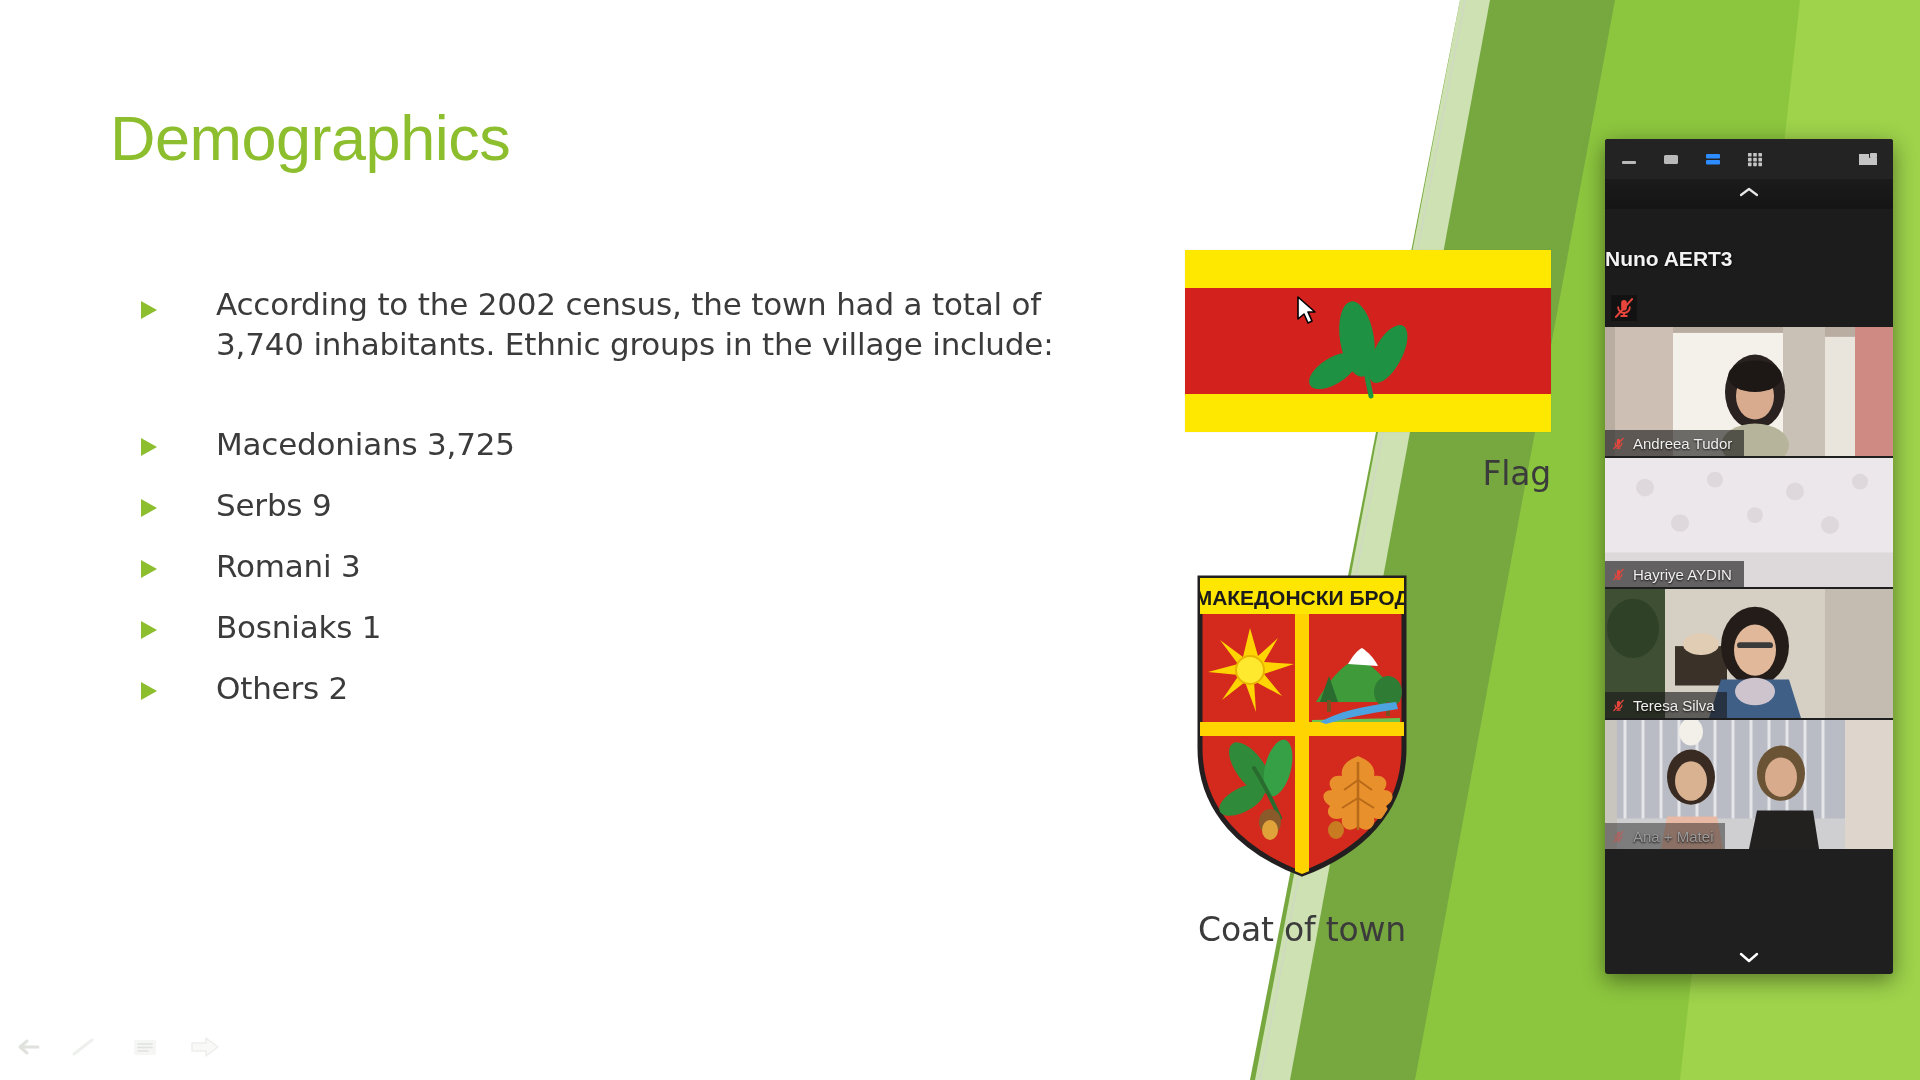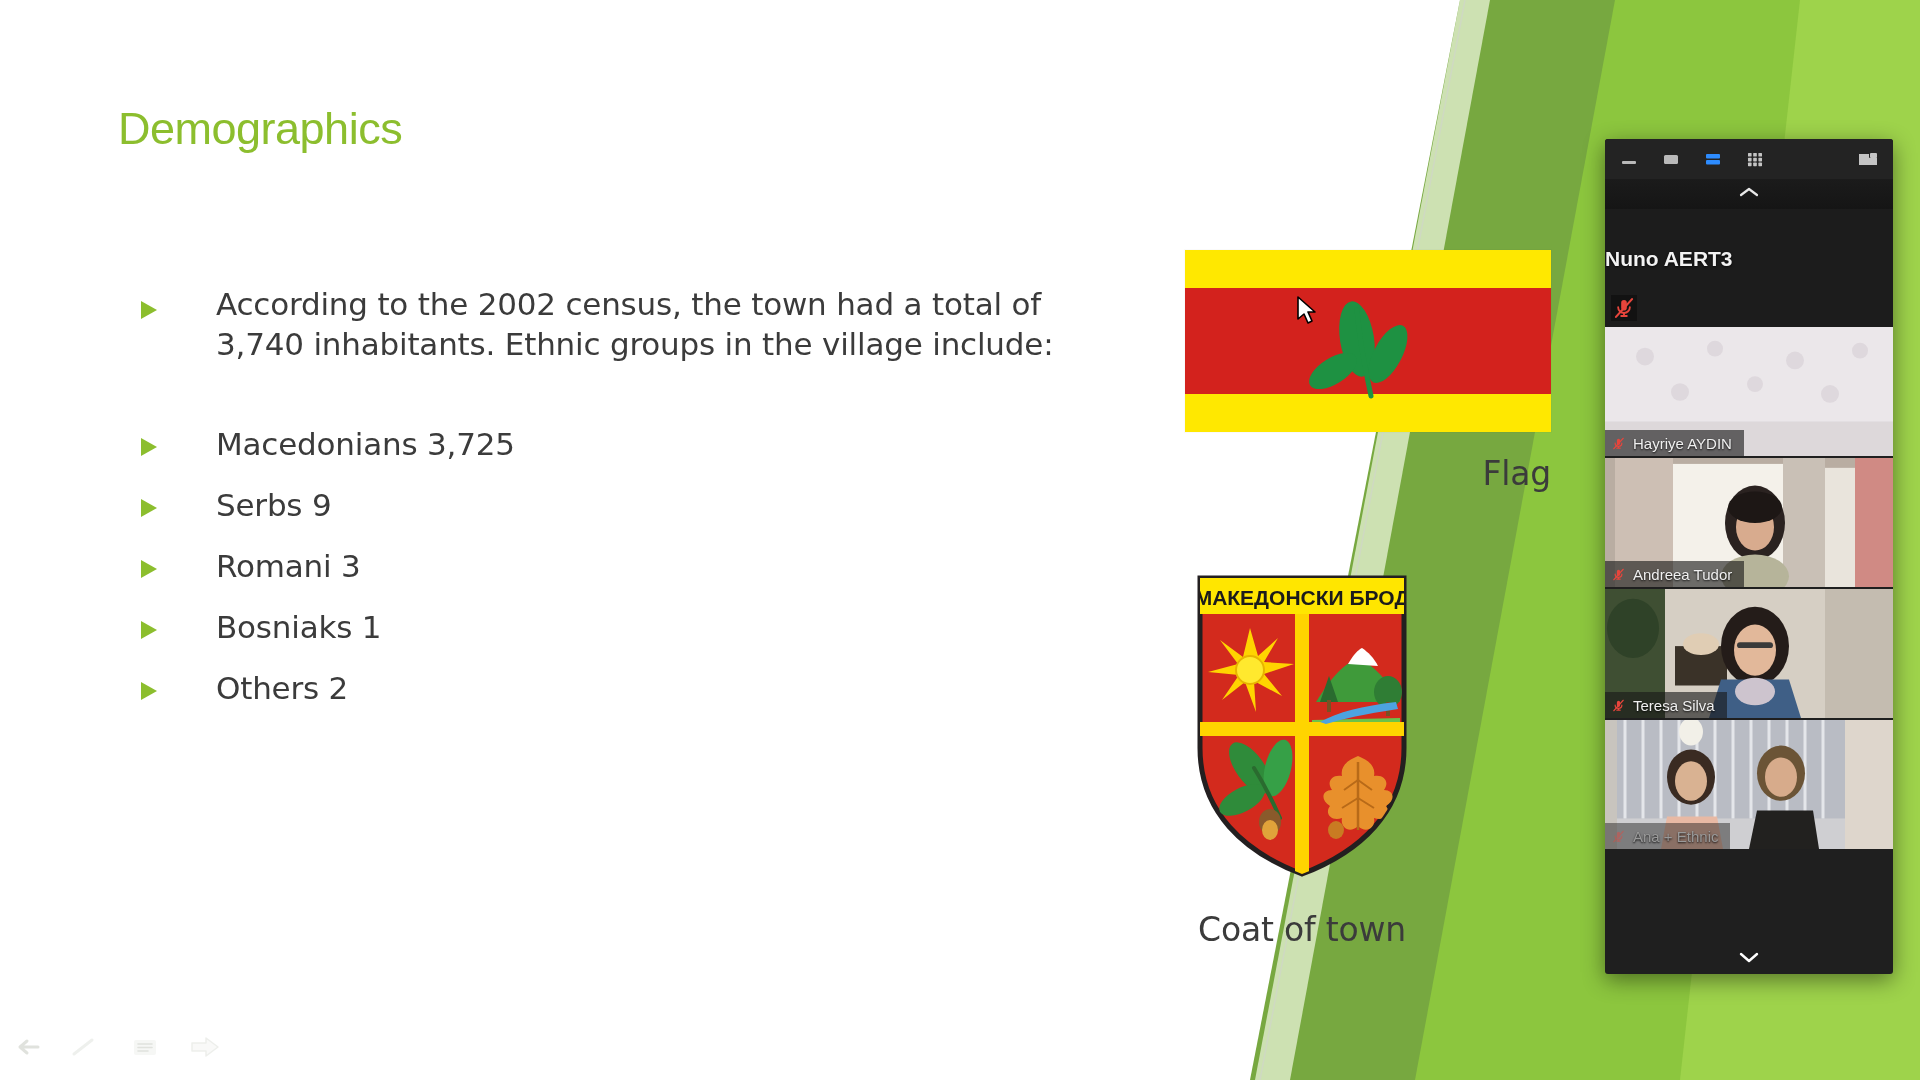--- a/index.html
+++ b/index.html
@@ -7,22 +7,22 @@
   body { font-family:"Liberation Sans", sans-serif; }
 
   .stage { position:relative; width:1920px; height:1080px; background:#ffffff; overflow:hidden; }
 
   
   .deco { position:absolute; top:0; right:0; width:760px; height:1080px; overflow:hidden; pointer-events:none; }
   .deco svg { display:block; width:760px; height:1080px; }
 
   
   .slide-title {
-    position:absolute; left:118px; top:105px;
-    font-size:45px; line-height:1.05; font-weight:400;
+    position:absolute; left:110px; top:105px;
+    font-size:63px; line-height:1.05; font-weight:400;
     color:#8CBE2E; letter-spacing:-0.5px;
     font-family:"Liberation Sans", sans-serif;
   }
 
   
   .body-area { position:absolute; left:138px; top:285px; width:950px; }
   .bullet-row { display:flex; align-items:flex-start; }
   .bullet-mark {
     flex:0 0 auto; width:26px; margin-top:14px; margin-right:16px;
   }
@@ -352,20 +352,49 @@
           <path d="M4.6 20.2 L19.4 3.8" stroke="#e8453c" stroke-width="2" stroke-linecap="round"></path>
         </svg>
       </span>
     </div>
 
     <div class="vp-tiles">
 
       <div class="tile">
         <span class="feed">
           <svg width="100%" height="100%" viewBox="0 0 288 131" preserveAspectRatio="none">
+            <rect width="288" height="131" fill="#cfc7bd"></rect>
+            <rect x="0" y="0" width="288" height="131" fill="#b9ada2"></rect>
+            <rect x="10" y="0" width="58" height="131" fill="#cdbfb4"></rect>
+            <rect x="68" y="6" width="110" height="125" fill="#f4f1ea"></rect>
+            <rect x="178" y="0" width="42" height="131" fill="#c9c0b6"></rect>
+            <rect x="220" y="10" width="30" height="121" fill="#e9e4dc"></rect>
+            <rect x="250" y="0" width="38" height="131" fill="#d08a84"></rect>
+            <ellipse cx="150" cy="66" rx="30" ry="38" fill="#2a2220"></ellipse>
+            <ellipse cx="150" cy="70" rx="19" ry="24" fill="#d8ab8e"></ellipse>
+            <ellipse cx="150" cy="50" rx="27" ry="16" fill="#1d1715"></ellipse>
+            <ellipse cx="150" cy="120" rx="34" ry="22" fill="#b6b49a"></ellipse>
+          </svg>
+        </span>
+        <span class="label">
+          <span>
+            <svg class="mute-ic" width="15" height="17" viewBox="0 0 24 24">
+              <path d="M12 4.5 a2.6 2.6 0 0 1 2.6 2.6 v4.6 a2.6 2.6 0 0 1 -5.2 0 V7.1 A2.6 2.6 0 0 1 12 4.5 Z" fill="#e8453c"></path>
+              <path d="M6.6 11.2 a5.4 5.4 0 0 0 10.8 0" stroke="#e8453c" stroke-width="1.9" fill="none" stroke-linecap="round"></path>
+              <path d="M12 16.6 V19.4 M9.4 19.4 H14.6" stroke="#e8453c" stroke-width="1.9" stroke-linecap="round"></path>
+              <path d="M4.6 20.2 L19.4 3.8" stroke="#e8453c" stroke-width="2.2" stroke-linecap="round"></path>
+            </svg>
+          </span>
+          <span>Andreea Tudor</span>
+        </span>
+      </div>
+
+      <div class="tile">
+        <span class="feed">
+          <svg width="100%" height="100%" viewBox="0 0 288 131" preserveAspectRatio="none">
             <rect width="288" height="131" fill="#e6e2e6"></rect>
             <rect y="0" width="288" height="96" fill="#ebe7ea"></rect>
             <rect y="96" width="288" height="35" fill="#ddd8da"></rect>
             <g fill="#ded8dd">
               <circle cx="40" cy="30" r="9"></circle>
                 <circle cx="110" cy="22" r="8"></circle>
                 <circle cx="190" cy="34" r="9"></circle>
               <circle cx="255" cy="24" r="8"></circle>
                 <circle cx="75" cy="66" r="9"></circle>
                 <circle cx="150" cy="58" r="8"></circle>
@@ -376,49 +405,20 @@
         <span class="label">
           <span>
             <svg class="mute-ic" width="15" height="17" viewBox="0 0 24 24">
               <path d="M12 4.5 a2.6 2.6 0 0 1 2.6 2.6 v4.6 a2.6 2.6 0 0 1 -5.2 0 V7.1 A2.6 2.6 0 0 1 12 4.5 Z" fill="#e8453c"></path>
               <path d="M6.6 11.2 a5.4 5.4 0 0 0 10.8 0" stroke="#e8453c" stroke-width="1.9" fill="none" stroke-linecap="round"></path>
               <path d="M12 16.6 V19.4 M9.4 19.4 H14.6" stroke="#e8453c" stroke-width="1.9" stroke-linecap="round"></path>
               <path d="M4.6 20.2 L19.4 3.8" stroke="#e8453c" stroke-width="2.2" stroke-linecap="round"></path>
             </svg>
           </span>
           <span>Hayriye AYDIN</span>
-        </span>
-      </div>
-
-      <div class="tile">
-        <span class="feed">
-          <svg width="100%" height="100%" viewBox="0 0 288 131" preserveAspectRatio="none">
-            <rect width="288" height="131" fill="#cfc7bd"></rect>
-            <rect x="0" y="0" width="288" height="131" fill="#b9ada2"></rect>
-            <rect x="10" y="0" width="58" height="131" fill="#cdbfb4"></rect>
-            <rect x="68" y="6" width="110" height="125" fill="#f4f1ea"></rect>
-            <rect x="178" y="0" width="42" height="131" fill="#c9c0b6"></rect>
-            <rect x="220" y="10" width="30" height="121" fill="#e9e4dc"></rect>
-            <rect x="250" y="0" width="38" height="131" fill="#d08a84"></rect>
-            <ellipse cx="150" cy="66" rx="30" ry="38" fill="#2a2220"></ellipse>
-            <ellipse cx="150" cy="70" rx="19" ry="24" fill="#d8ab8e"></ellipse>
-            <ellipse cx="150" cy="50" rx="27" ry="16" fill="#1d1715"></ellipse>
-            <ellipse cx="150" cy="120" rx="34" ry="22" fill="#b6b49a"></ellipse>
-          </svg>
-        </span>
-        <span class="label">
-          <span>
-            <svg class="mute-ic" width="15" height="17" viewBox="0 0 24 24">
-              <path d="M12 4.5 a2.6 2.6 0 0 1 2.6 2.6 v4.6 a2.6 2.6 0 0 1 -5.2 0 V7.1 A2.6 2.6 0 0 1 12 4.5 Z" fill="#e8453c"></path>
-              <path d="M6.6 11.2 a5.4 5.4 0 0 0 10.8 0" stroke="#e8453c" stroke-width="1.9" fill="none" stroke-linecap="round"></path>
-              <path d="M12 16.6 V19.4 M9.4 19.4 H14.6" stroke="#e8453c" stroke-width="1.9" stroke-linecap="round"></path>
-              <path d="M4.6 20.2 L19.4 3.8" stroke="#e8453c" stroke-width="2.2" stroke-linecap="round"></path>
-            </svg>
-          </span>
-          <span>Andreea Tudor</span>
         </span>
       </div>
 
       <div class="tile">
         <span class="feed">
           <svg width="100%" height="100%" viewBox="0 0 288 131" preserveAspectRatio="none">
             <rect width="288" height="131" fill="#cdc6bb"></rect>
             <rect x="0" y="0" width="60" height="131" fill="#3f4f33"></rect>
             <ellipse cx="28" cy="40" rx="26" ry="30" fill="#2f4228"></ellipse>
             <rect x="60" y="0" width="160" height="131" fill="#d6cfc4"></rect>
@@ -477,21 +477,21 @@
         </span>
         <span class="label">
           <span>
             <svg class="mute-ic" width="15" height="17" viewBox="0 0 24 24">
               <path d="M12 4.5 a2.6 2.6 0 0 1 2.6 2.6 v4.6 a2.6 2.6 0 0 1 -5.2 0 V7.1 A2.6 2.6 0 0 1 12 4.5 Z" fill="#e8453c"></path>
               <path d="M6.6 11.2 a5.4 5.4 0 0 0 10.8 0" stroke="#e8453c" stroke-width="1.9" fill="none" stroke-linecap="round"></path>
               <path d="M12 16.6 V19.4 M9.4 19.4 H14.6" stroke="#e8453c" stroke-width="1.9" stroke-linecap="round"></path>
               <path d="M4.6 20.2 L19.4 3.8" stroke="#e8453c" stroke-width="2.2" stroke-linecap="round"></path>
             </svg>
           </span>
-          <span>Ana + Ethnic</span>
+          <span>Ana + Matei</span>
         </span>
       </div>
 
       <div class="vp-scroll-down">
         <span>
           <svg width="26" height="15" viewBox="0 0 26 15">
               <path d="M5 4 L13 11 L21 4" stroke="#ffffff" stroke-width="2.4" fill="none" stroke-linecap="round" stroke-linejoin="round"></path>
             </svg>
         </span>
       </div>

